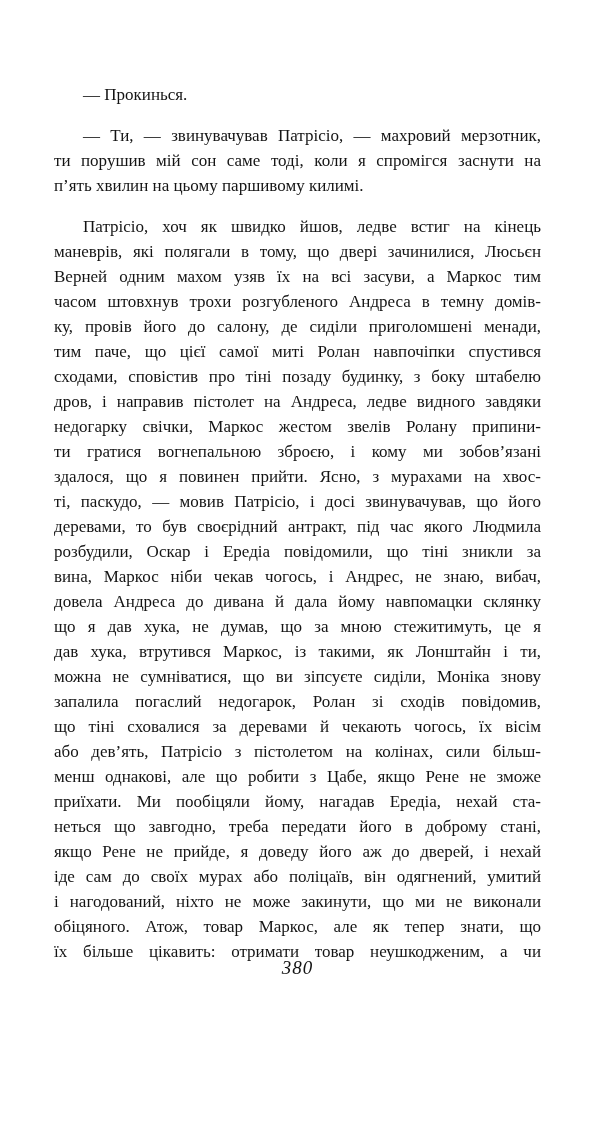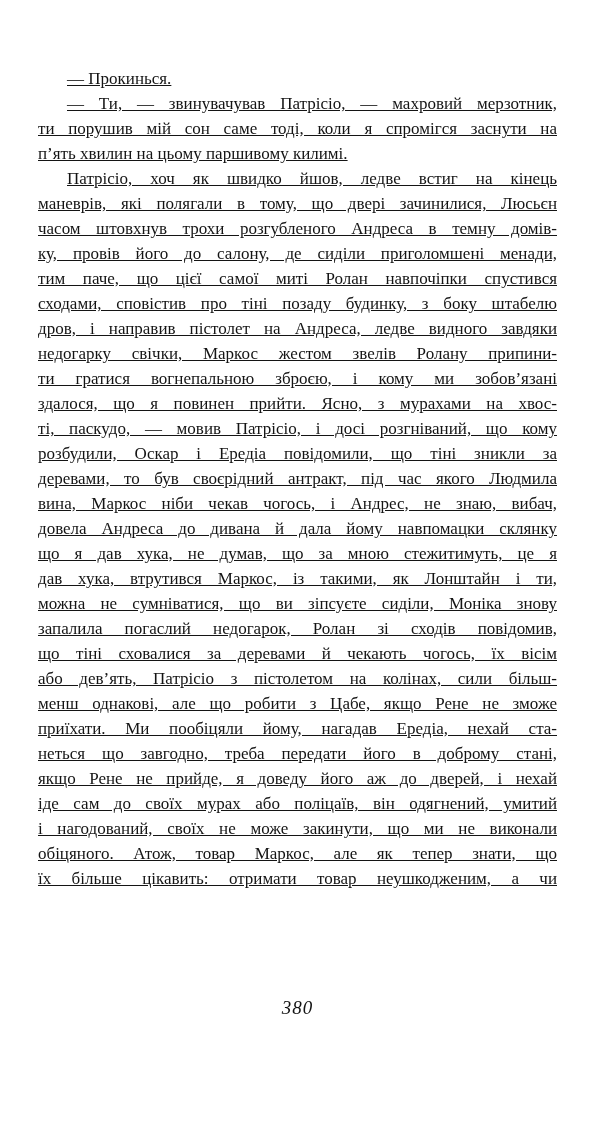--- a/index.html
+++ b/index.html
@@ -18,23 +18,22 @@
   }
   .text-block {
     position: absolute;
     left: 38px;
     top: 66px;
     width: 519px;
     font-size: 17px;
     line-height: 25px;
   }
   .paragraph {
-    margin: 0;
+    margin: 16px;
     padding: 0;
-    text-decoration: underline;
   }
   .line {
     height: 25px;
     line-height: 25px;
     text-align: justify;
     text-align-last: justify;
   }
   .line.first {
     text-indent: 29px;
   }
@@ -44,62 +43,62 @@
   .page-number {
     position: absolute;
     left: 38px;
     top: 955px;
     width: 519px;
     text-align: center;
     font-style: italic;
     font-size: 19px;
     line-height: 25px;
     letter-spacing: 1px;
-    margin-top: 40px;
   }
 </style>
 </head>
 <body>
 
 <div class="book-page">
   <div class="text-block">
       <div class="paragraph">
         <div class="line first lastline">— Прокинься.</div>
       </div>
       <div class="paragraph">
         <div class="line first">— Ти, — звинувачував Патрісіо, — махровий мерзотник,</div>
         <div class="line">ти порушив мій сон саме тоді, коли я спромігся заснути на</div>
         <div class="line lastline">п’ять хвилин на цьому паршивому килимі.</div>
       </div>
       <div class="paragraph">
         <div class="line first">Патрісіо, хоч як швидко йшов, ледве встиг на кінець</div>
         <div class="line">маневрів, які полягали в тому, що двері зачинилися, Люсьєн</div>
+        <div class="line">Верней одним махом узяв їх на всі засуви, а Маркос тим</div>
         <div class="line">часом штовхнув трохи розгубленого Андреса в темну домів-</div>
         <div class="line">ку, провів його до салону, де сиділи приголомшені менади,</div>
         <div class="line">тим паче, що цієї самої миті Ролан навпочіпки спустився</div>
         <div class="line">сходами, сповістив про тіні позаду будинку, з боку штабелю</div>
         <div class="line">дров, і направив пістолет на Андреса, ледве видного завдяки</div>
         <div class="line">недогарку свічки, Маркос жестом звелів Ролану припини-</div>
         <div class="line">ти гратися вогнепальною зброєю, і кому ми зобов’язані</div>
         <div class="line">здалося, що я повинен прийти. Ясно, з мурахами на хвос-</div>
-        <div class="line">ті, паскудо, — мовив Патрісіо, і досі розгніваний, що кому</div>
+        <div class="line">ті, паскудо, — мовив Патрісіо, і досі звинувачував, що його</div>
+        <div class="line">деревами, то був своєрідний антракт, під час якого Людмила</div>
         <div class="line">розбудили, Оскар і Ередіа повідомили, що тіні зникли за</div>
-        <div class="line">деревами, то був своєрідний антракт, під час якого Людмила</div>
         <div class="line">вина, Маркос ніби чекав чогось, і Андрес, не знаю, вибач,</div>
         <div class="line">довела Андреса до дивана й дала йому навпомацки склянку</div>
         <div class="line">що я дав хука, не думав, що за мною стежитимуть, це я</div>
         <div class="line">дав хука, втрутився Маркос, із такими, як Лонштайн і ти,</div>
         <div class="line">можна не сумніватися, що ви зіпсуєте сиділи, Моніка знову</div>
         <div class="line">запалила погаслий недогарок, Ролан зі сходів повідомив,</div>
         <div class="line">що тіні сховалися за деревами й чекають чогось, їх вісім</div>
         <div class="line">або дев’ять, Патрісіо з пістолетом на колінах, сили більш-</div>
         <div class="line">менш однакові, але що робити з Цабе, якщо Рене не зможе</div>
         <div class="line">приїхати. Ми пообіцяли йому, нагадав Ередіа, нехай ста-</div>
         <div class="line">неться що завгодно, треба передати його в доброму стані,</div>
         <div class="line">якщо Рене не прийде, я доведу його аж до дверей, і нехай</div>
         <div class="line">іде сам до своїх мурах або поліцаїв, він одягнений, умитий</div>
-        <div class="line">і нагодований, своїх не може закинути, що ми не виконали</div>
+        <div class="line">і нагодований, ніхто не може закинути, що ми не виконали</div>
         <div class="line">обіцяного. Атож, товар Маркос, але як тепер знати, що</div>
         <div class="line">їх більше цікавить: отримати товар неушкодженим, а чи</div>
       </div>
     </div>
   <div class="page-number">380</div>
 </div>
 
 </body></html>

